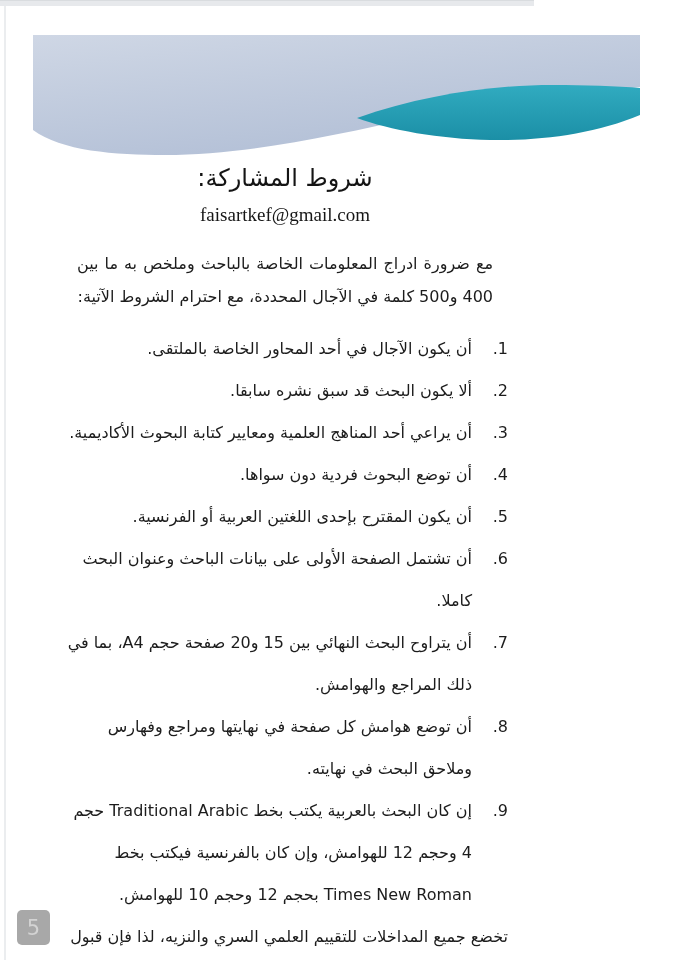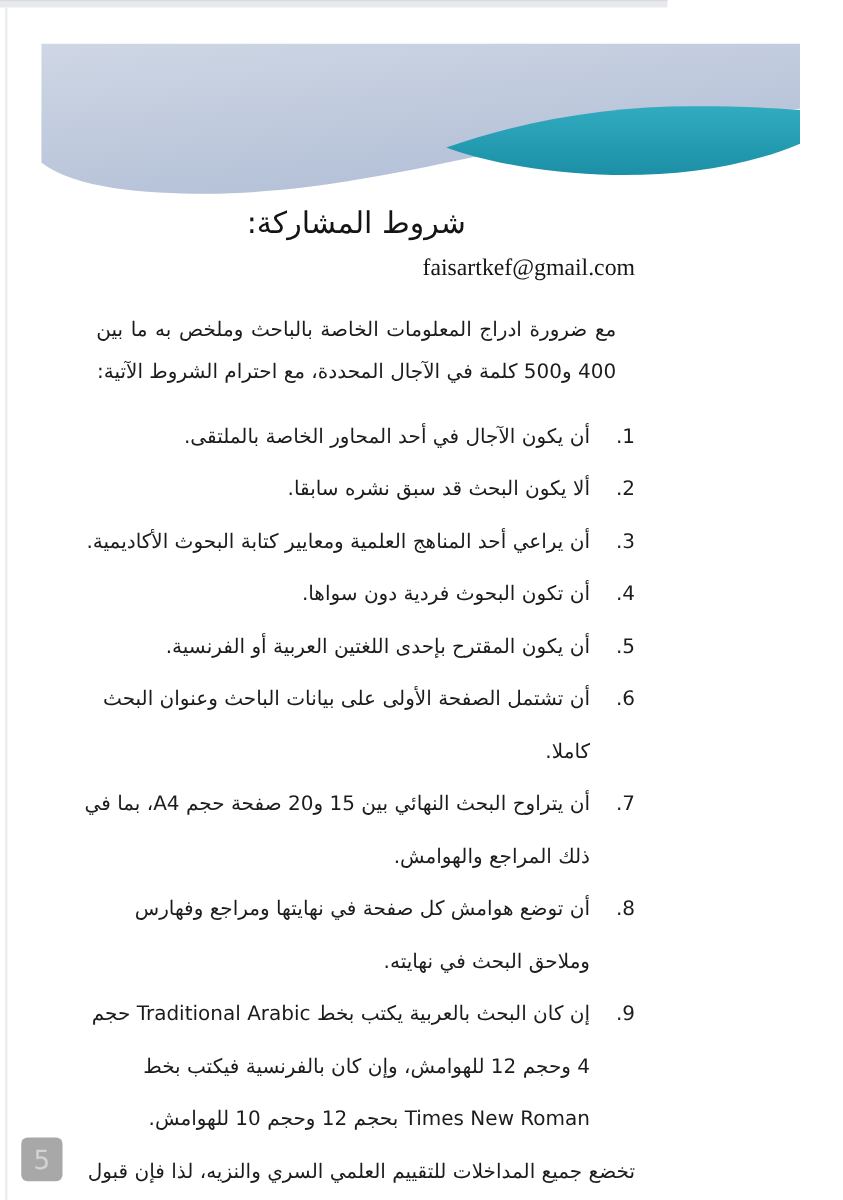--- a/index.html
+++ b/index.html
@@ -15,21 +15,21 @@
   .left-edge{position:absolute;top:6px;left:4px;width:2px;bottom:0;background:#ebedef;}
 
   
   .banner{position:absolute;left:33px;top:33px;width:607px;height:130px;}
   .banner svg{display:block;width:100%;height:100%;}
 
   
   .content{position:absolute;top:158px;left:62px;right:26px;direction:rtl;text-align:right;}
   .title{margin:0;font-size:24px;font-weight:normal;line-height:40px;text-align:center;color:#141414;}
   .p1{margin:0;font-size:16px;line-height:34px;white-space:nowrap;}
-  .email{margin:0;direction:ltr;text-align:right;font-family:"Liberation Serif","DejaVu Serif",serif;font-size:19px;line-height:34px;color:#161616;}
+  .email{margin:0;direction:ltr;text-align:center;font-family:"Liberation Serif","DejaVu Serif",serif;font-size:19px;line-height:34px;color:#161616;}
   .p2{margin:15px;font-size:16px;line-height:33px;text-align:justify;}
 
   .list{margin-top:3px;font-size:16px;}
   .item{display:flex;direction:rtl;line-height:42px;}
   .item .num{flex:0 0 36px;direction:rtl;}
   .item .txt{flex:1;text-align:right;}
 
   
   .page-badge{
     position:absolute;left:17px;top:910px;width:33px;height:35px;
@@ -74,21 +74,21 @@
         <div class="item">
           <span class="num">2.</span>
           <span class="txt">ألا يكون البحث قد سبق نشره سابقا.</span>
         </div>
         <div class="item">
           <span class="num">3.</span>
           <span class="txt">أن يراعي أحد المناهج العلمية ومعايير كتابة البحوث الأكاديمية.</span>
         </div>
         <div class="item">
           <span class="num">4.</span>
-          <span class="txt">أن تكون البحوث فردية دون سواها.</span>
+          <span class="txt">أن توضع البحوث فردية دون سواها.</span>
         </div>
         <div class="item">
           <span class="num">5.</span>
           <span class="txt">أن يكون المقترح بإحدى اللغتين العربية أو الفرنسية.</span>
         </div>
         <div class="item">
           <span class="num">6.</span>
           <span class="txt">أن تشتمل الصفحة الأولى على بيانات الباحث وعنوان البحث كاملا.</span>
         </div>
         <div class="item">

